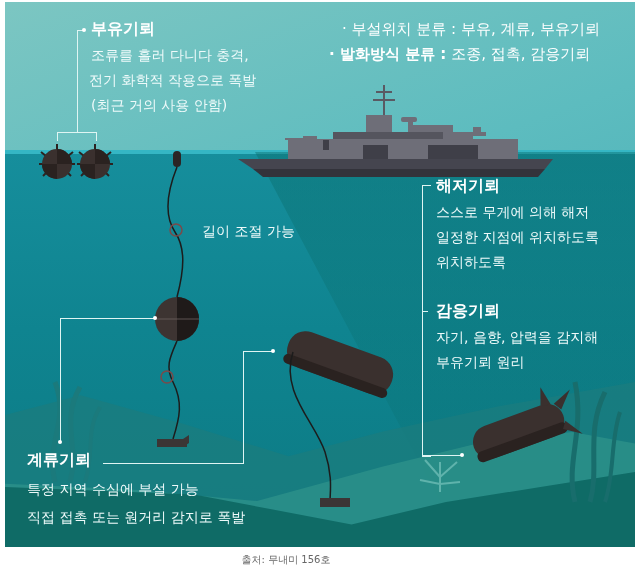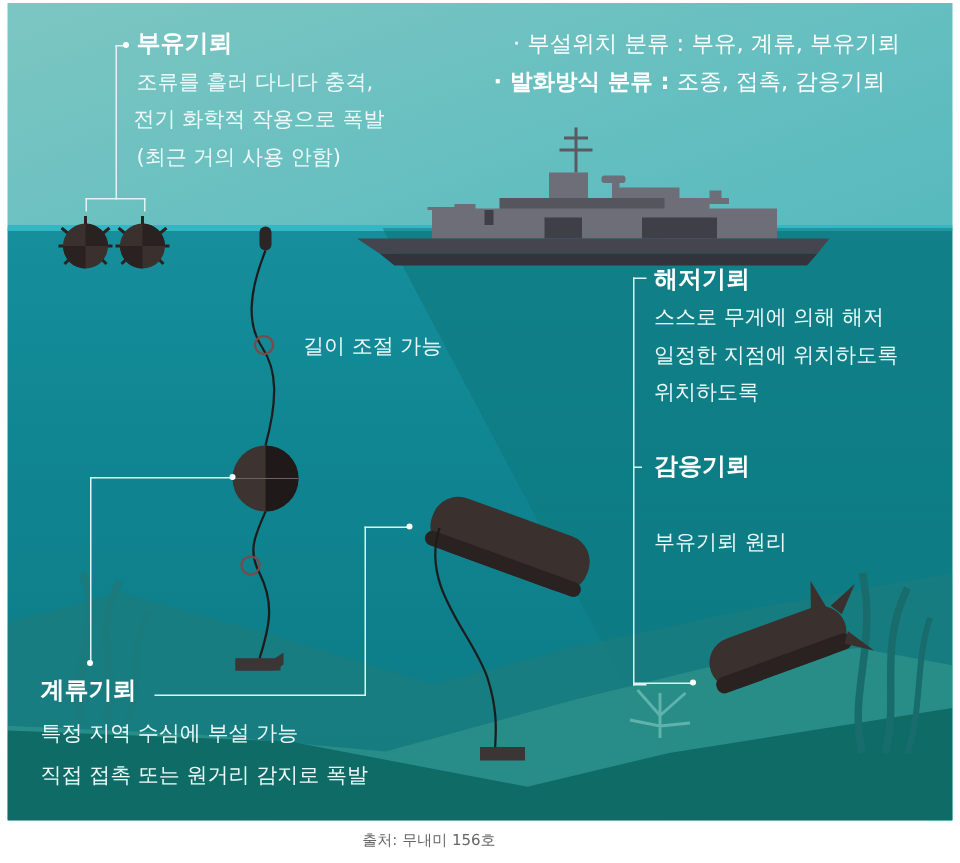--- a/index.html
+++ b/index.html
@@ -160,20 +160,21 @@
   </div>
 
   <div class="txt body" style="left:197px;top:217px">길이 조절 가능</div>
 
   <div class="txt title" style="left:431px;top:174px">해저기뢰</div>
   <div class="txt body" style="left:431px;top:198px">스스로 무게에 의해 해저</div>
   <div class="txt body" style="left:431px;top:223px">일정한 지점에 위치하도록</div>
   <div class="txt body" style="left:431px;top:248px">위치하도록</div>
 
   <div class="txt title" style="left:431px;top:299px">감응기뢰</div>
+  <div class="txt body" style="left:431px;top:323px">자기, 음향, 압력을 감지해</div>
   <div class="txt body" style="left:431px;top:348px">부유기뢰 원리</div>
 
   <div class="txt title" style="left:22px;top:448px">계류기뢰</div>
   <div class="txt body" style="left:22px;top:475px">특정 지역 수심에 부설 가능</div>
   <div class="txt body" style="left:22px;top:503px">직접 접촉 또는 원거리 감지로 폭발</div>
 </div>
 
 <div class="caption">출처: 무내미 156호</div>
 
 </body></html>

